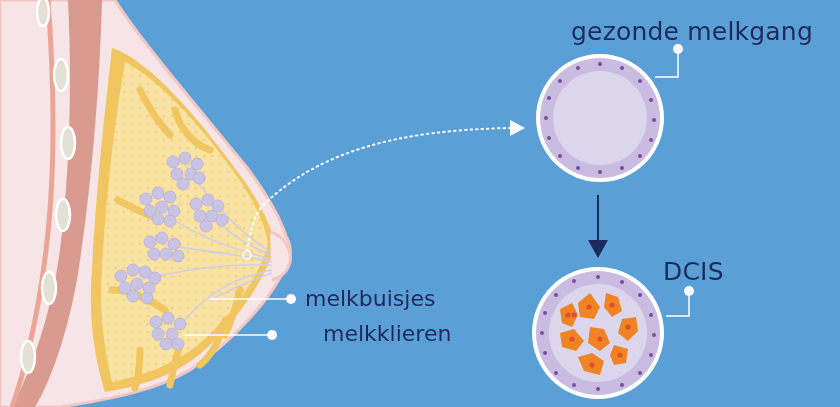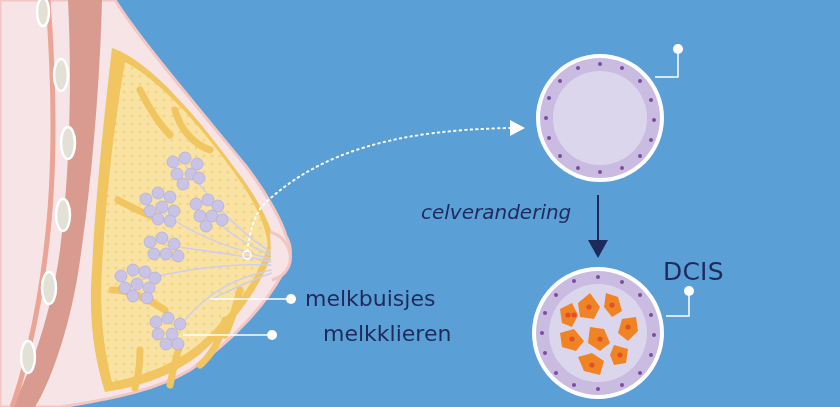--- a/index.html
+++ b/index.html
@@ -221,17 +221,17 @@
           <circle cx="22" cy="22" r="2.6"></circle>
           <circle cx="-6" cy="32" r="2.6"></circle>
       </g>
     </g>
     <g stroke="#ffffff" stroke-width="1.5" fill="none">
       <polyline points="666,316 689,316 689,292"></polyline>
     </g>
     <circle cx="689" cy="291" r="5" fill="#ffffff"></circle>
   </svg>
 
-  <div class="lbl lbl-italic" style="left:421px; top:202px;">celverandering</div>
+  <div class="lbl lbl-large" style="left:571px; top:19px;">gezonde melkgang</div>
   <div class="lbl lbl-medium" style="left:305px; top:288px;">melkbuisjes</div>
   <div class="lbl lbl-large" style="left:663px; top:259px;">DCIS</div>
   <div class="lbl lbl-medium" style="left:286px; top:323px;margin-left:37px;">melkklieren</div>
 </div>
 
 </body></html>

